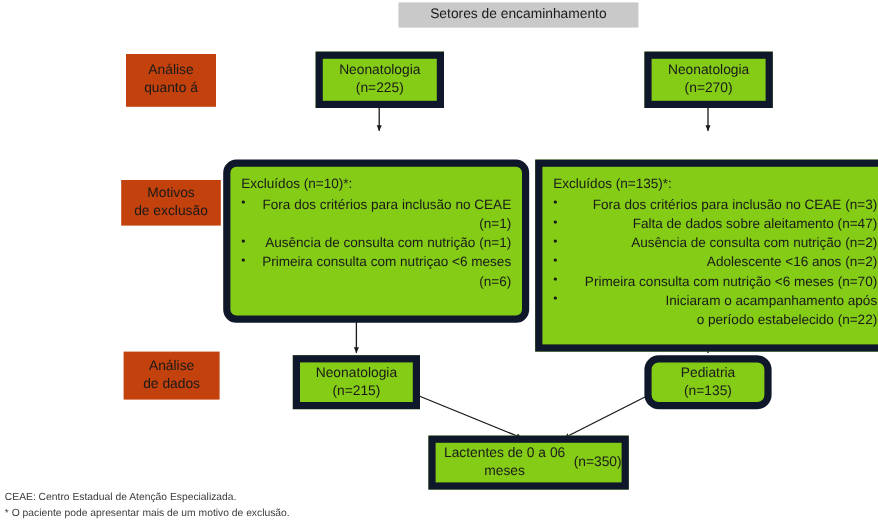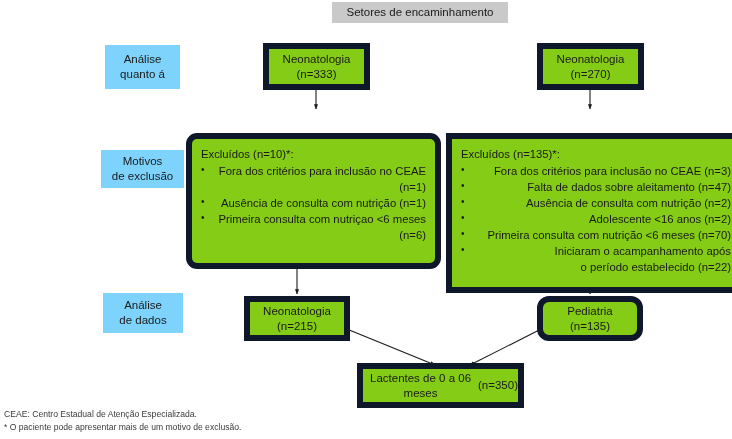--- a/index.html
+++ b/index.html
@@ -36,21 +36,21 @@
     text-align: center;
     line-height: 1.25;
   }
   .gray-band {
     background: #c9c9c9;
     border: none;
     color: #1a1a1a;
     font-size: 11.5px;
   }
   .stage-label {
-    background: #7dd3fc;
+    background: #c2410c;
     font-size: 11.5px;
     line-height: 1.3;
   }
   .box {
     background: #84cc16;
     border: 6px solid #0f172a;
     font-size: 11.5px;
   }
   .box-list {
     display: block;
@@ -112,42 +112,42 @@
     <g stroke="#1a1a1a" stroke-width="1.1" fill="none">
       <line x1="316" y1="90" x2="316" y2="109" marker-end="url(#arrow)"></line>
       <line x1="590" y1="90" x2="590" y2="109" marker-end="url(#arrow)"></line>
       <line x1="297" y1="244" x2="297" y2="294" marker-end="url(#arrow)"></line>
       <line x1="590" y1="268" x2="590" y2="294" marker-end="url(#arrow)"></line>
       <line x1="337" y1="325" x2="435" y2="365" marker-end="url(#arrow)"></line>
       <line x1="549" y1="325" x2="470" y2="365" marker-end="url(#arrow)"></line>
     </g>
   </svg>
 
-  <div class="node gray-band" style="left:332px; top:2px; width:176px; height:21px;">
+  <div class="node gray-band" style="left:332px; top:2px; width:200px; height:21px;">
     <span>Setores de encaminhamento</span>
   </div>
 
   <div class="node stage-label two-line" style="left:105px; top:45px; width:75px; height:44px; flex-direction:column;">
     <span>Análise</span>
     <span>quanto á</span>
   </div>
 
   <div class="node stage-label two-line" style="left:101px; top:150px; width:83px; height:38px; flex-direction:column;">
     <span>Motivos</span>
     <span>de exclusão</span>
   </div>
 
   <div class="node stage-label two-line" style="left:103px; top:293px; width:80px; height:40px; flex-direction:column;">
     <span>Análise</span>
     <span>de dados</span>
   </div>
 
   <div class="node box two-line" style="left:263px; top:43px; width:107px; height:47px; flex-direction:column;">
     <span>Neonatologia</span>
-    <span>(n=333)</span>
+    <span>(n=225)</span>
   </div>
 
   <div class="node box two-line" style="left:537px; top:43px; width:107px; height:47px; flex-direction:column;">
     <span>Neonatologia</span>
     <span>(n=270)</span>
   </div>
 
   <div class="box box-list" style="position:absolute; left:186px; top:133px; width:225px; height:111px;border-radius:11px;">
     <span class="hdr">Excluídos (n=10)*:</span>
     <ul>

